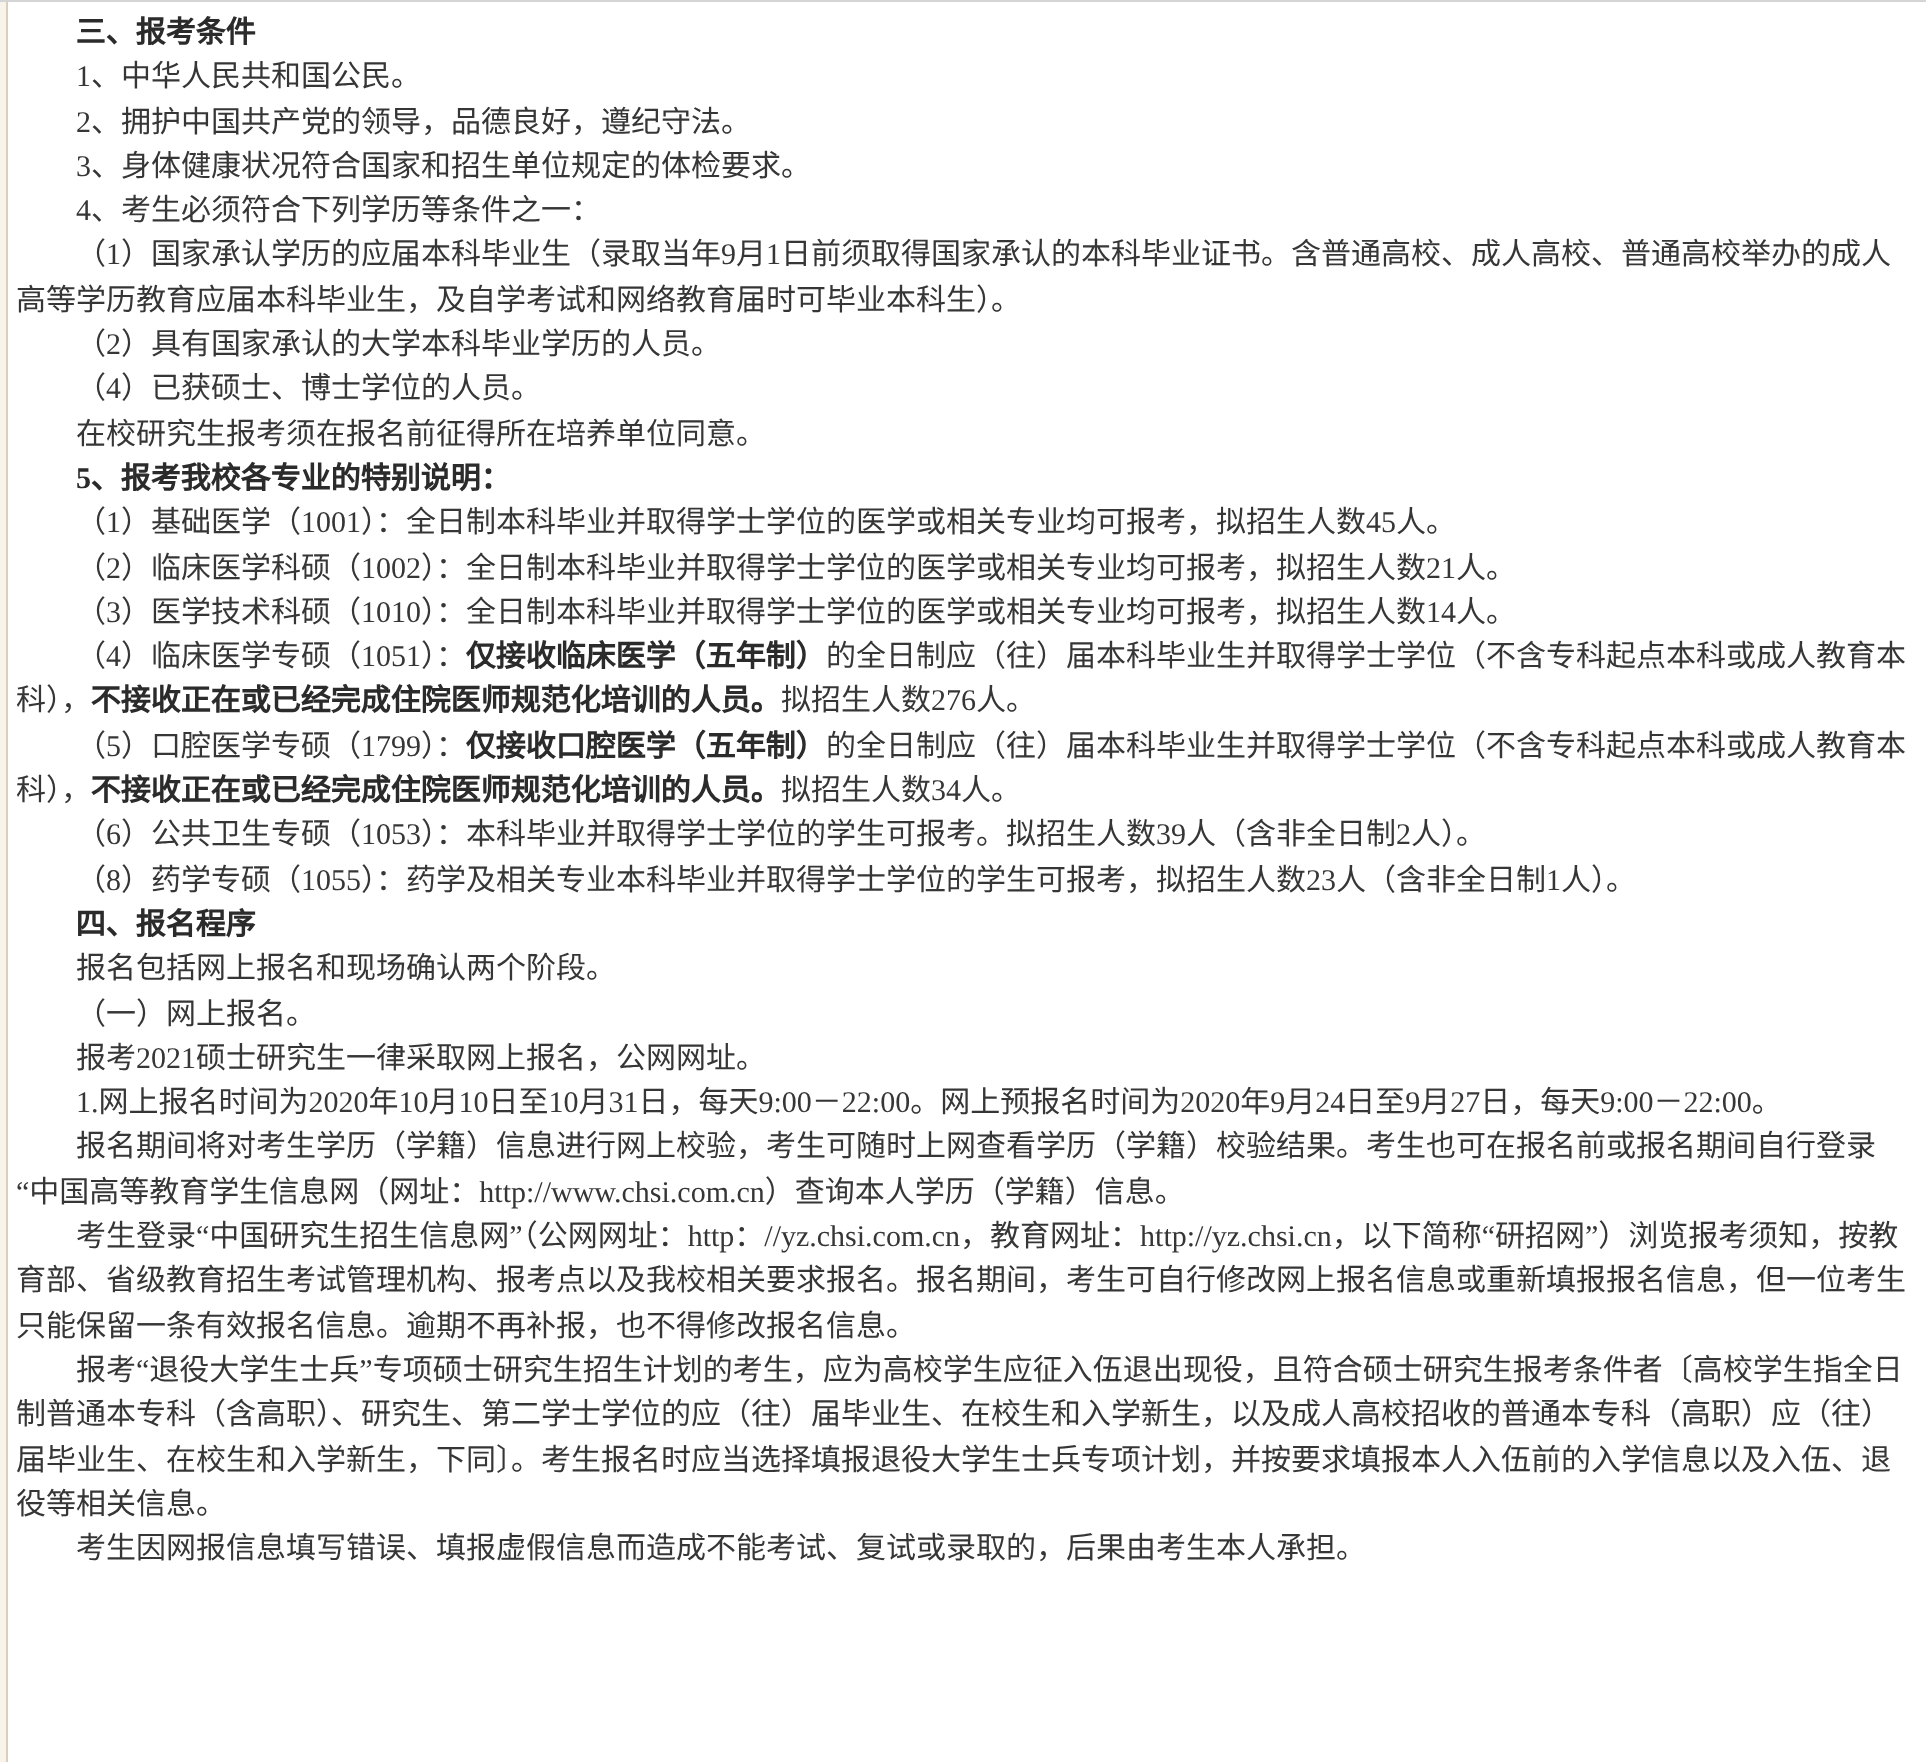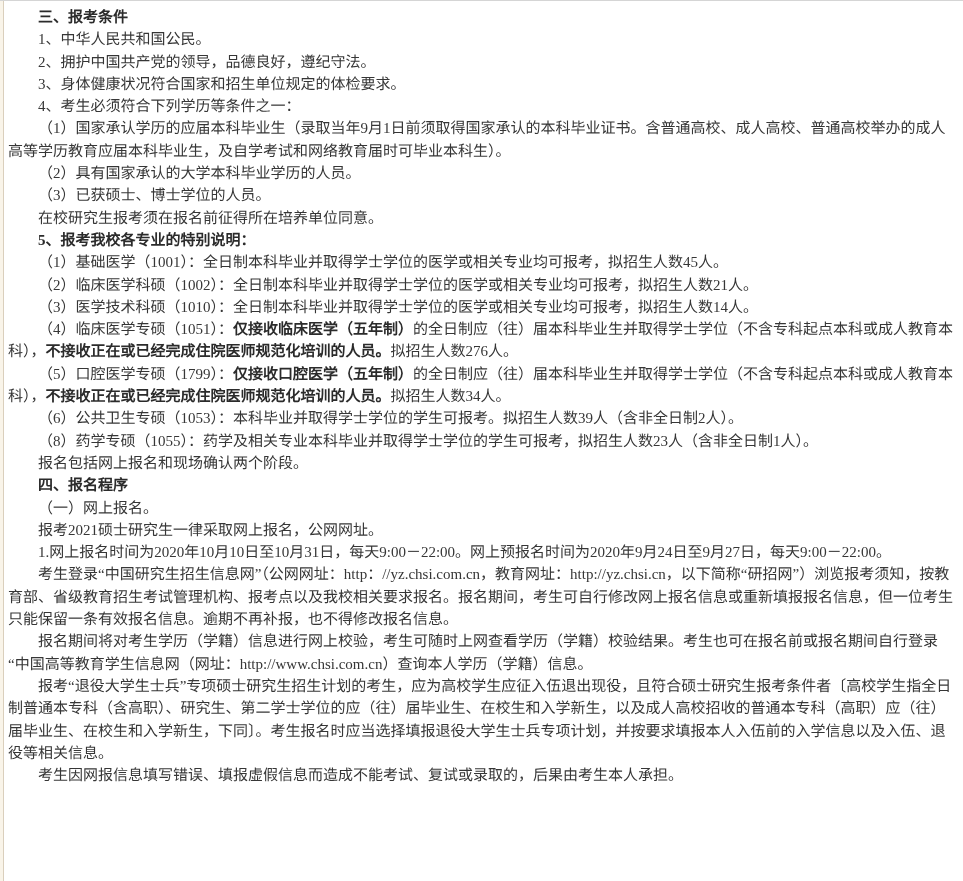--- a/index.html
+++ b/index.html
@@ -63,33 +63,33 @@
 <div class="page">
   <div class="left-strip"></div>
   <div class="content">
       <p class="para heading"><span class="bold">三、报考条件</span></p>
       <p class="para"><span>1、中华人民共和国公民。</span></p>
       <p class="para"><span>2、拥护中国共产党的领导，品德良好，遵纪守法。</span></p>
       <p class="para"><span>3、身体健康状况符合国家和招生单位规定的体检要求。</span></p>
       <p class="para"><span>4、考生必须符合下列学历等条件之一：</span></p>
       <p class="para"><span>（1）国家承认学历的应届本科毕业生（录取当年9月1日前须取得国家承认的本科毕业证书。含普通高校、成人高校、普通高校举办的成人高等学历教育应届本科毕业生，及自学考试和网络教育届时可毕业本科生）。</span></p>
       <p class="para"><span>（2）具有国家承认的大学本科毕业学历的人员。</span></p>
-      <p class="para"><span>（3）已获硕士、博士学位的人员。</span></p>
+      <p class="para"><span>（4）已获硕士、博士学位的人员。</span></p>
       <p class="para"><span>在校研究生报考须在报名前征得所在培养单位同意。</span></p>
       <p class="para heading"><span class="bold">5、报考我校各专业的特别说明：</span></p>
       <p class="para"><span>（1）基础医学（1001）：全日制本科毕业并取得学士学位的医学或相关专业均可报考，拟招生人数45人。</span></p>
       <p class="para"><span>（2）临床医学科硕（1002）：全日制本科毕业并取得学士学位的医学或相关专业均可报考，拟招生人数21人。</span></p>
       <p class="para"><span>（3）医学技术科硕（1010）：全日制本科毕业并取得学士学位的医学或相关专业均可报考，拟招生人数14人。</span></p>
       <p class="para"><span>（4）临床医学专硕（1051）：</span><span class="bold">仅接收临床医学（五年制）</span><span>的全日制应（往）届本科毕业生并取得学士学位（不含专科起点本科或成人教育本科），</span><span class="bold">不接收正在或已经完成住院医师规范化培训的人员。</span><span>拟招生人数276人。</span></p>
       <p class="para"><span>（5）口腔医学专硕（1799）：</span><span class="bold">仅接收口腔医学（五年制）</span><span>的全日制应（往）届本科毕业生并取得学士学位（不含专科起点本科或成人教育本科），</span><span class="bold">不接收正在或已经完成住院医师规范化培训的人员。</span><span>拟招生人数34人。</span></p>
       <p class="para"><span>（6）公共卫生专硕（1053）：本科毕业并取得学士学位的学生可报考。拟招生人数39人（含非全日制2人）。</span></p>
       <p class="para"><span>（8）药学专硕（1055）：药学及相关专业本科毕业并取得学士学位的学生可报考，拟招生人数23人（含非全日制1人）。</span></p>
+      <p class="para heading"><span class="bold">四、报名程序</span></p>
       <p class="para"><span>报名包括网上报名和现场确认两个阶段。</span></p>
-      <p class="para heading"><span class="bold">四、报名程序</span></p>
       <p class="para"><span>（一）网上报名。</span></p>
       <p class="para"><span>报考2021硕士研究生一律采取网上报名，公网网址。</span></p>
       <p class="para"><span>1.网上报名时间为2020年10月10日至10月31日，每天9:00－22:00。网上预报名时间为2020年9月24日至9月27日，每天9:00－22:00。</span></p>
+      <p class="para"><span>报名期间将对考生学历（学籍）信息进行网上校验，考生可随时上网查看学历（学籍）校验结果。考生也可在报名前或报名期间自行登录“中国高等教育学生信息网（网址：http://www.chsi.com.cn）查询本人学历（学籍）信息。</span></p>
       <p class="para"><span>考生登录“中国研究生招生信息网”（公网网址：http：//yz.chsi.com.cn，教育网址：http://yz.chsi.cn，以下简称“研招网”）浏览报考须知，按教育部、省级教育招生考试管理机构、报考点以及我校相关要求报名。报名期间，考生可自行修改网上报名信息或重新填报报名信息，但一位考生只能保留一条有效报名信息。逾期不再补报，也不得修改报名信息。</span></p>
-      <p class="para"><span>报名期间将对考生学历（学籍）信息进行网上校验，考生可随时上网查看学历（学籍）校验结果。考生也可在报名前或报名期间自行登录“中国高等教育学生信息网（网址：http://www.chsi.com.cn）查询本人学历（学籍）信息。</span></p>
       <p class="para"><span>报考“退役大学生士兵”专项硕士研究生招生计划的考生，应为高校学生应征入伍退出现役，且符合硕士研究生报考条件者〔高校学生指全日制普通本专科（含高职）、研究生、第二学士学位的应（往）届毕业生、在校生和入学新生，以及成人高校招收的普通本专科（高职）应（往）届毕业生、在校生和入学新生，下同〕。考生报名时应当选择填报退役大学生士兵专项计划，并按要求填报本人入伍前的入学信息以及入伍、退役等相关信息。</span></p>
       <p class="para"><span>考生因网报信息填写错误、填报虚假信息而造成不能考试、复试或录取的，后果由考生本人承担。</span></p>
     </div>
 </div>
 
 </body></html>

